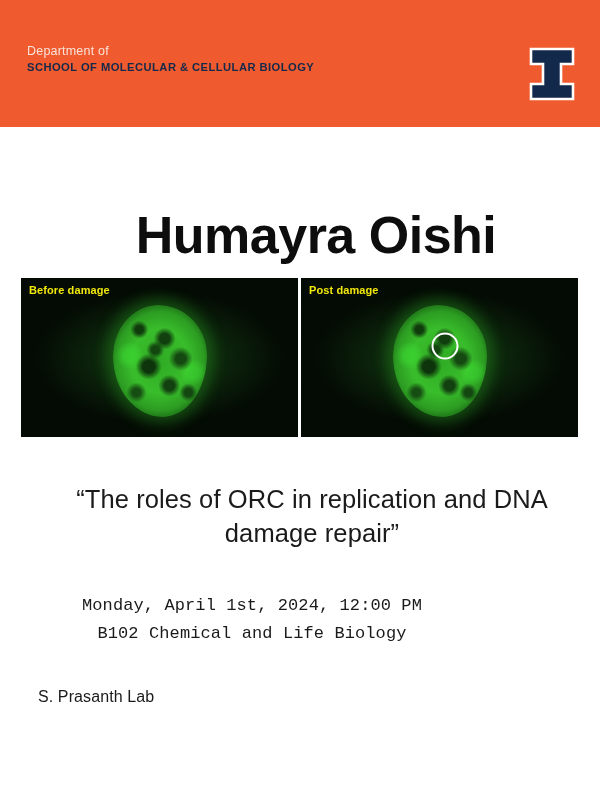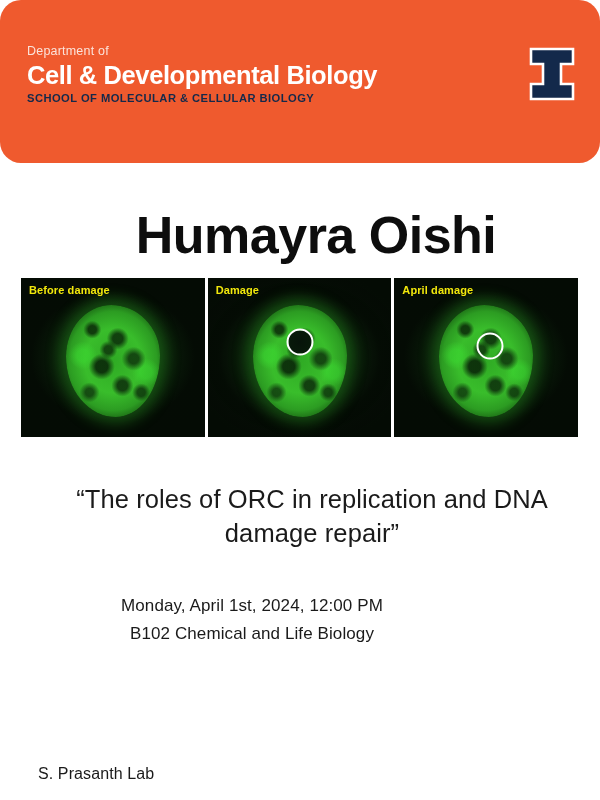--- a/index.html
+++ b/index.html
@@ -14,24 +14,23 @@
     overflow: hidden;
     position: relative;
   }
 
   
   .header {
     position: absolute;
     left: 0;
     top: 0;
     width: 600px;
-    height: 163px;
+    height: 127px;
     background: #ef5a2e;
     box-sizing: border-box;
-    border-radius: 21px;
   }
   .header-text {
     position: absolute;
     left: 27px;
     top: 44px;
   }
   .dept-of {
     font-size: 12.5px;
     font-weight: 400;
     color: #fbe3da;
@@ -184,82 +183,76 @@
     margin: 0;
   }
 
   
   .event-details {
     position: absolute;
     left: 0;
     top: 592px;
     width: 504px;
     text-align: center;
+    font-family: Liberation Mono, monospace;
   }
   .event-line {
     font-size: 17px;
     font-weight: 400;
     color: #1a1a1a;
     line-height: 28px;
     letter-spacing: 0.1px;
     margin: 0;
   }
 
   
   .lab-credit {
     position: absolute;
     left: 38px;
-    top: 764px;
+    top: 687px;
     font-size: 16px;
     font-weight: 400;
     color: #1a1a1a;
     letter-spacing: 0.1px;
     line-height: 20px;
     margin: 0;
   }
 </style>
 </head>
 <body>
 
 <div class="header">
   <div class="header-text">
     <p class="dept-of">Department of</p>
-    <p class="dept-name">Cell &amp; Developmental Biology</p>
     <p class="school-name">SCHOOL OF MOLECULAR &amp; CELLULAR BIOLOGY</p>
   </div>
 
   <div class="logo-i">
     <svg viewBox="0 0 46 54" width="46" height="54" aria-hidden="true">
       <path d="M2 2 H44 V17 H32 V37 H44 V52 H2 V37 H14 V17 H2 Z" fill="#13294b" stroke="#ffffff" stroke-width="2.6"></path>
     </svg>
   </div>
 </div>
 
 <h1 class="speaker-name">Humayra Oishi</h1>
 
 <div class="panel-strip">
 
   <div class="panel panel-before">
     <div class="panel-bg"></div>
     <div class="nucleus"></div>
     <span class="panel-label">Before damage</span>
   </div>
 
-  <div class="panel panel-damage">
-    <div class="panel-bg"></div>
-    <div class="nucleus"></div>
-    <div class="damage-circle"></div>
-    <span class="panel-label">Damage</span>
-  </div>
 
   <div class="panel panel-post">
     <div class="panel-bg"></div>
     <div class="nucleus"></div>
     <div class="damage-circle"></div>
-    <span class="panel-label">April damage</span>
+    <span class="panel-label">Post damage</span>
   </div>
 
 </div>
 
 <p class="talk-title">“The roles of ORC in replication and DNA damage repair”</p>
 
 <div class="event-details">
   <p class="event-line">Monday, April 1st, 2024, 12:00 PM</p>
   <p class="event-line">B102 Chemical and Life Biology</p>
 </div>

